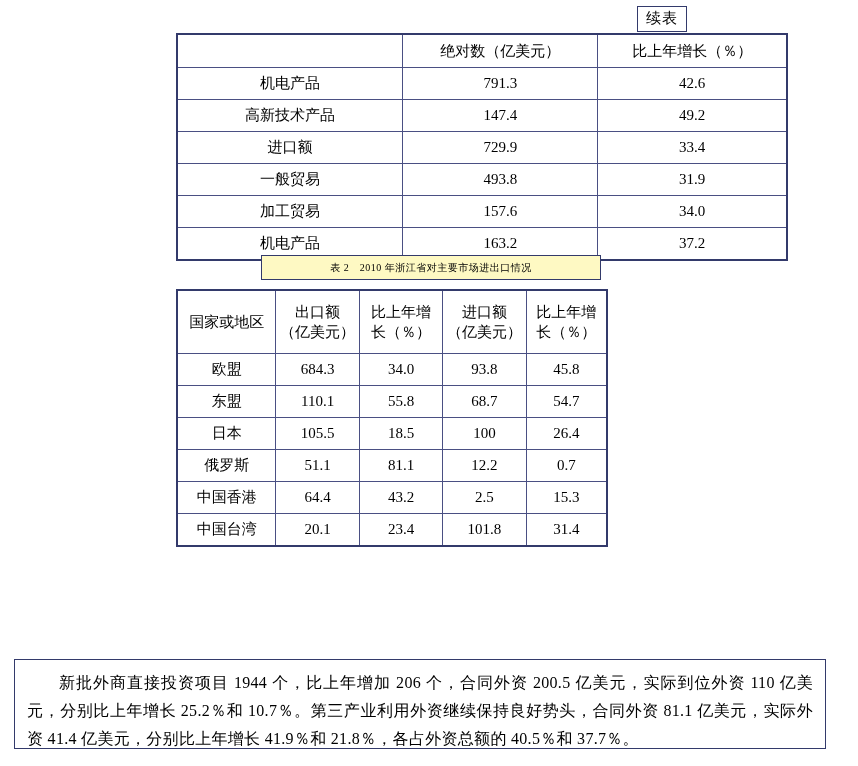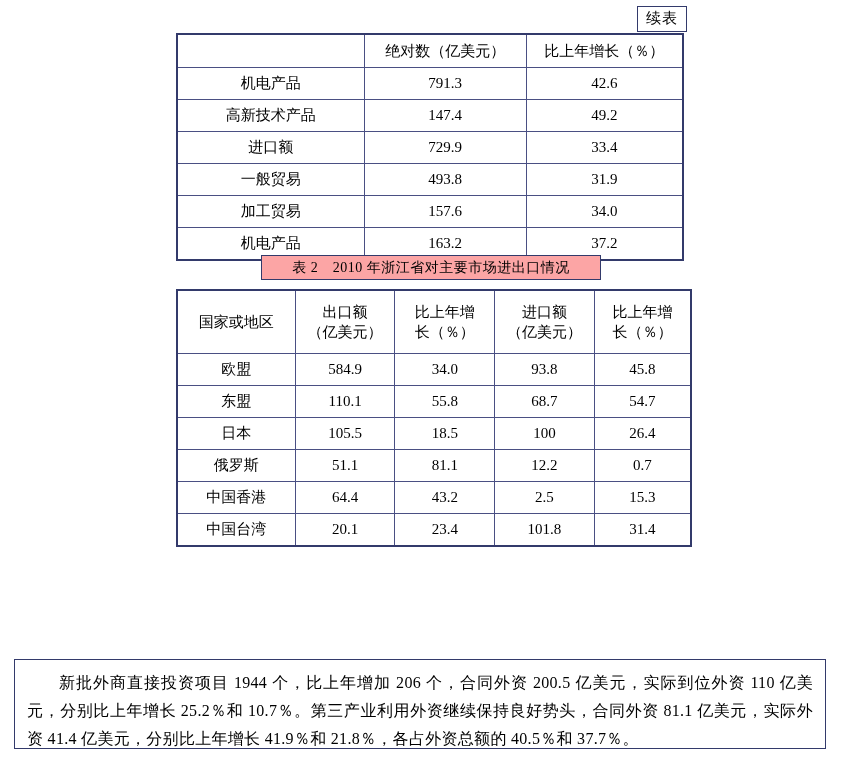--- a/index.html
+++ b/index.html
@@ -31,21 +31,21 @@
     font-size: 15px;
     letter-spacing: 1px;
     background: #fff;
   }
 
   
   .table1-wrap {
     position: absolute;
     top: 33px;
     left: 176px;
-    width: 508px;
+    width: 612px;
   }
   table.doc {
     border-collapse: collapse;
     width: 100%;
     background: #fff;
   }
   table.doc td, table.doc th {
     border: 1px solid #4a4f83;
     font-weight: normal;
     text-align: center;
@@ -64,34 +64,34 @@
   .t1 .c2 { width: 31%; }
 
   
   .caption {
     position: absolute;
     top: 255px;
     left: 261px;
     width: 338px;
     border: 1px solid #333a6b;
     text-align: center;
-    font-size: 14px;
+    font-size: 10px;
     height: 23px;
     line-height: 23px;
-    background: #fca5a5;
+    background: #fef9c3;
     letter-spacing: 0.5px;
     font-family: Liberation Serif, serif;
   }
 
   
   .table2-wrap {
     position: absolute;
     top: 289px;
     left: 176px;
-    width: 516px;
+    width: 432px;
   }
   .t2 td { height: 34px; font-size: 15px; }
   .t2 .hdr td {
     height: 62px;
     vertical-align: middle;
     line-height: 1.35;
   }
   .t2 .c0 { width: 23%; }
   .t2 .c1 { width: 19.4%; }
   .t2 .c2 { width: 19.4%; }
@@ -190,21 +190,21 @@
             <span class="hdr-line">进口额</span>
             <span class="hdr-line">（亿美元）</span>
           </td>
           <td class="c4">
             <span class="hdr-line">比上年增</span>
             <span class="hdr-line">长（％）</span>
           </td>
         </tr>
         <tr>
           <td>欧盟</td>
-          <td>584.9</td>
+          <td>684.3</td>
           <td>34.0</td>
           <td>93.8</td>
           <td>45.8</td>
         </tr>
         <tr>
           <td>东盟</td>
           <td>110.1</td>
           <td>55.8</td>
           <td>68.7</td>
           <td>54.7</td>

